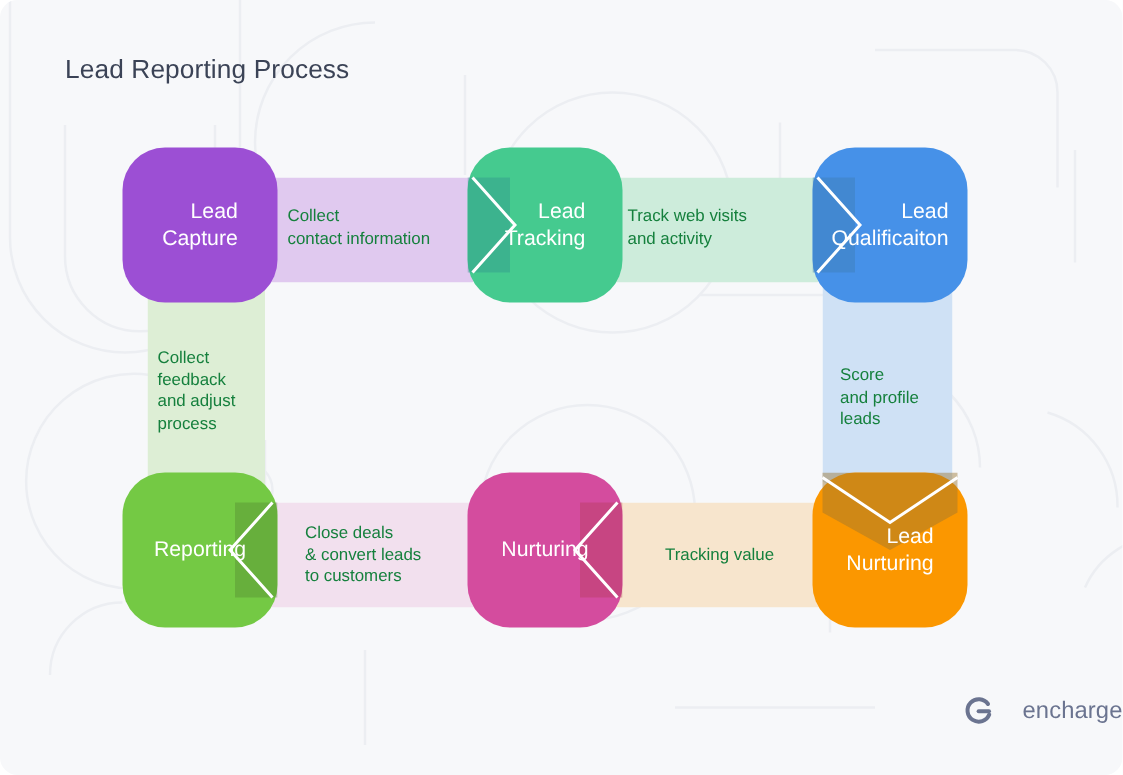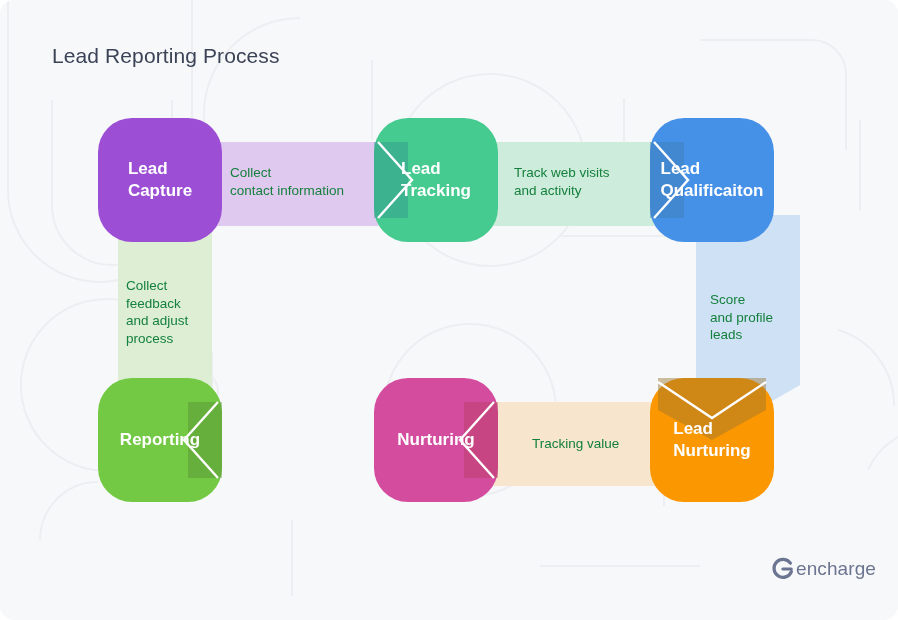--- a/index.html
+++ b/index.html
@@ -52,24 +52,24 @@
     white-space: pre-line;
   }
 
   .node {
     position: absolute;
     box-sizing: border-box;
     border-radius: 34px;
     display: flex;
     align-items: center;
     justify-content: center;
-    text-align: left;
+    text-align: right;
     color: #ffffff;
     font-size: 17px;
-    font-weight: bold;
+    font-weight: normal;
     line-height: 22px;
     white-space: pre-line;
   }
   .node span { position: relative; z-index: 3; }
 
   
   .overlay {
     position: absolute;
     inset: 0;
     pointer-events: none;
@@ -86,21 +86,21 @@
     letter-spacing: 0.1px;
   }
 
   
   #brand-logo {
     position: absolute;
     left: 770px;
     top: 556px;
     display: flex;
     align-items: center;
-    gap: 0;
+    gap: 22px;
   }
   #brand-logo .brand-text {
     font-size: 19px;
     color: #6b7490;
     letter-spacing: 0.1px;
   }
 </style>
 </head>
 <body>
 
@@ -150,40 +150,48 @@
         <path d="M0 0 L192 0 L222 42 L192 84 L0 84 Z" fill="#e0c9ef"></path>
       </svg>
       <div class="conn-label" style="left:44px; top:22px; width:180px;">Collect
 contact information</div>
     </div>
 
     <div class="connector" style="left:462px; top:142px; width:222px; height:84px;">
       <svg class="conn-bar" width="222" height="84" viewBox="0 0 222 84">
         <path d="M0 0 L192 0 L222 42 L192 84 L0 84 Z" fill="#cdecdb"></path>
       </svg>
-      <div class="conn-label" style="left:52px; top:22px; width:160px;">Track web visits
+      <div class="conn-label" style="left:40px; top:22px; width:160px;">Track web visits
 and activity</div>
     </div>
 
-    <div class="connector" style="left:658px; top:215px; width:110px; height:200px;margin-left:38px;">
+    <div class="connector" style="left:658px; top:215px; width:110px; height:200px;">
       <svg class="conn-bar" width="104" height="200" viewBox="0 0 104 200">
         <path d="M0 0 L104 0 L104 170 L52 200 L0 170 Z" fill="#cfe1f5"></path>
       </svg>
       <div class="conn-label" style="left:14px; top:76px; width:96px;">Score
 and profile
 leads</div>
     </div>
 
     <div class="connector" style="left:462px; top:402px; width:222px; height:84px;">
       <svg class="conn-bar" width="222" height="84" viewBox="0 0 222 84">
         <path d="M222 0 L30 0 L0 42 L30 84 L222 84 Z" fill="#f7e5cd"></path>
       </svg>
       <div class="conn-label" style="left:70px; top:33px; width:160px;">Tracking value</div>
     </div>
 
+    <div class="connector" style="left:186px; top:402px; width:222px; height:84px;">
+      <svg class="conn-bar" width="222" height="84" viewBox="0 0 222 84">
+        <path d="M222 0 L30 0 L0 42 L30 84 L222 84 Z" fill="#f2e0ee"></path>
+      </svg>
+      <div class="conn-label" style="left:58px; top:15px; width:160px;">Close deals
+&amp; convert leads
+to customers</div>
+    </div>
 
     <div class="connector" style="left:118px; top:215px; width:94px; height:200px;">
       <svg class="conn-bar" width="94" height="200" viewBox="0 0 94 200">
         <rect x="0" y="0" width="94" height="200" fill="#ddeed5"></rect>
       </svg>
       <div class="conn-label" style="left:8px; top:62px; width:92px;">Collect
 feedback
 and adjust
 process</div>
     </div>

